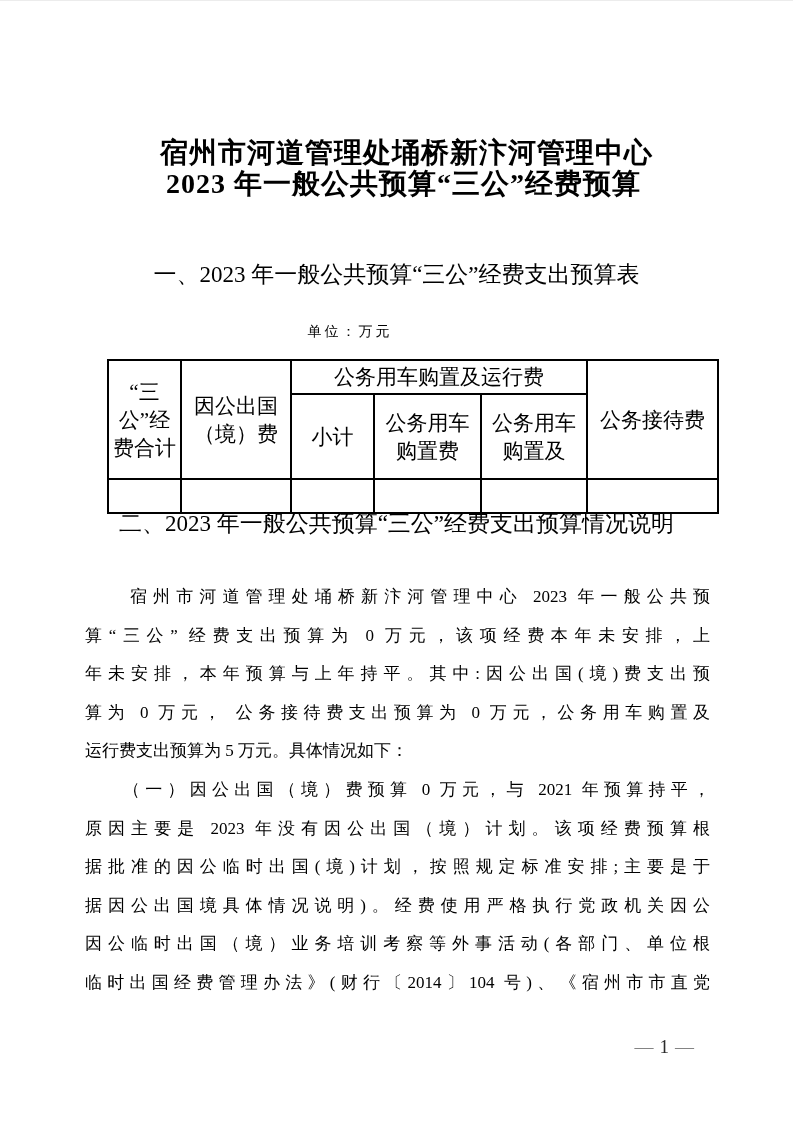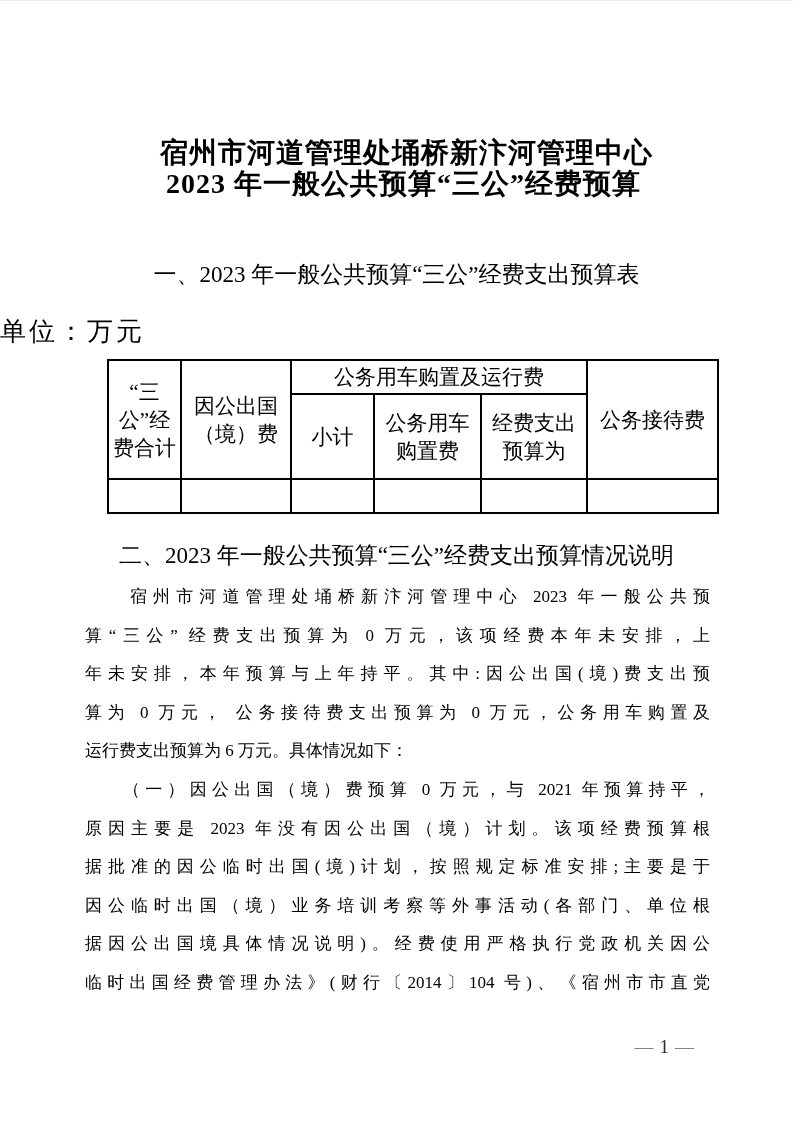--- a/index.html
+++ b/index.html
@@ -29,28 +29,28 @@
   .sec-heading {
     position: absolute;
     left: 0; width: 793px;
     text-align: center;
     font-size: 23px;
     font-weight: normal;
     line-height: 30px;
     white-space: nowrap;
   }
   .h1 { top: 259px; }
-  .h2 { top: 540px; }
+  .h2 { top: 508px; }
   .unit-label {
     position: absolute;
     top: 317px;
     left: 0;
     width: 700px;
-    text-align: left;
-    font-size: 26px;
+    text-align: center;
+    font-size: 14px;
     letter-spacing: 3px;
     line-height: 28px;
   }
   table.budget {
     position: absolute;
     top: 358px;
     left: 107px;
     width: 610px;
     border-collapse: collapse;
     table-layout: fixed;
@@ -122,45 +122,45 @@
     <tbody>
       <tr class="row-group">
         <td rowspan="2" class="cell-total">“三公”经费合计</td>
         <td rowspan="2">因公出国（境）费</td>
         <td colspan="3">公务用车购置及运行费</td>
         <td rowspan="2">公务接待费</td>
       </tr>
       <tr class="row-sub">
         <td>小计</td>
         <td>公务用车购置费</td>
-        <td>经费支出预算为</td>
+        <td>公务用车购置及</td>
       </tr>
       <tr class="row-data">
         <td></td>
         <td></td>
         <td></td>
         <td></td>
         <td></td>
         <td></td>
       </tr>
     </tbody>
   </table>
 
   <div class="sec-heading h2">二、2023 年一般公共预算“三公”经费支出预算情况说明</div>
 
   <div class="body-text">
     <div class="bline stretch indent-p1">宿州市河道管理处埇桥新汴河管理中心 2023 年一般公共预</div>
     <div class="bline stretch">算“三公” 经费支出预算为 0 万元，该项经费本年未安排，上</div>
     <div class="bline stretch">年未安排，本年预算与上年持平。其中:因公出国(境)费支出预</div>
     <div class="bline stretch">算为 0 万元， 公务接待费支出预算为 0 万元，公务用车购置及</div>
-    <div class="bline">运行费支出预算为 6 万元。具体情况如下：</div>
+    <div class="bline">运行费支出预算为 5 万元。具体情况如下：</div>
 
     <div class="bline stretch indent-p2"><span class="bold-lead">（一）因公出国（境）费</span><span>预算 0 万元，与 2021 年预算持平，</span></div>
     <div class="bline stretch">原因主要是 2023 年没有因公出国（境）计划。该项经费预算根</div>
     <div class="bline stretch">据批准的因公临时出国(境)计划，按照规定标准安排;主要是于</div>
+    <div class="bline stretch">据因公出国境具体情况说明)。经费使用严格执行党政机关因公</div>
     <div class="bline stretch">因公临时出国（境）业务培训考察等外事活动(各部门、单位根</div>
-    <div class="bline stretch">据因公出国境具体情况说明)。经费使用严格执行党政机关因公</div>
     <div class="bline stretch">临时出国经费管理办法》(财行〔2014〕104 号)、《宿州市市直党</div>
   </div>
 
   <div class="page-footer"><span class="footer-dash">—</span><span class="footer-num">1</span><span class="footer-dash">—</span></div>
 
 </div>
 
 </body></html>

